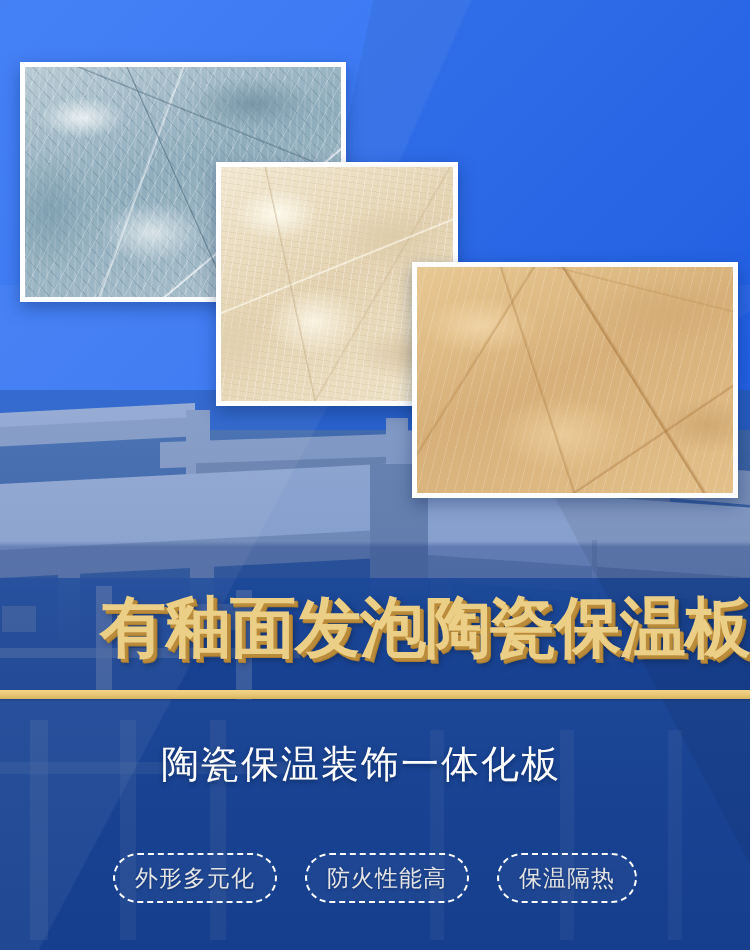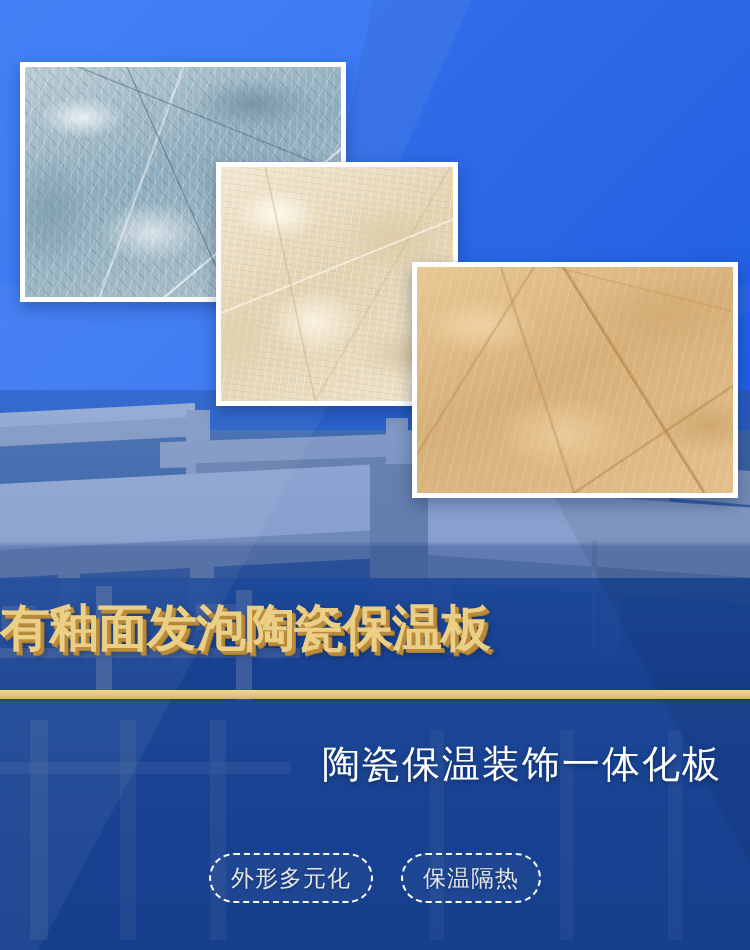--- a/index.html
+++ b/index.html
@@ -160,39 +160,39 @@
     position:absolute;
     left:0; top:690px; width:750px; height:9px;
     background:linear-gradient(180deg,#f3d487 0%, #e9c878 50%, #d9b45f 100%);
     box-shadow:0 1px 2px rgba(0,0,0,.2);
   }
 
   
   .main-title{
     position:absolute;
     left:0; top:586px; width:750px;
-    text-align:left;
+    text-align:right;
     font-family:"DejaVu Sans", sans-serif;
-    font-size:50px;
+    font-size:66px;
     line-height:84px;
     font-weight:bold;
     letter-spacing:-1px;
     color:#eccf86;
     text-shadow:
        3px 3px 0 #b98b3a,
        4px 4px 0 #a87c30,
        5px 5px 6px rgba(0,0,0,.35);
     white-space:nowrap;
   }
 
   
   .sub-cn{
     position:absolute;
     left:0; top:740px; width:722px;
-    text-align:right;
+    text-align:center;
     font-family:"DejaVu Sans", sans-serif;
     font-size:38px;
     line-height:48px;
     color:#ffffff;
     letter-spacing:2px;
     text-shadow:0 2px 5px rgba(0,20,60,.5);
   }
   .sub-en{
     position:absolute;
     left:0; top:795px; width:750px;
@@ -304,16 +304,17 @@
 
   <div class="main-title">有釉面发泡陶瓷保温板</div>
 
   <div class="gold-rule"></div>
 
   <div class="sub-cn">陶瓷保温装饰一体化板</div>
 
 
   <div class="badges">
     <div class="badge">外形多元化</div>
+    <div class="badge">防火性能高</div>
     <div class="badge">保温隔热</div>
   </div>
 
 </div>
 
 </body></html>

